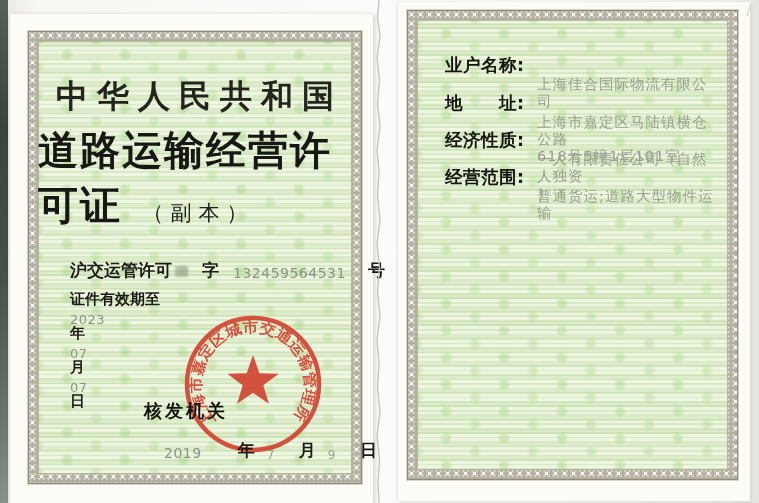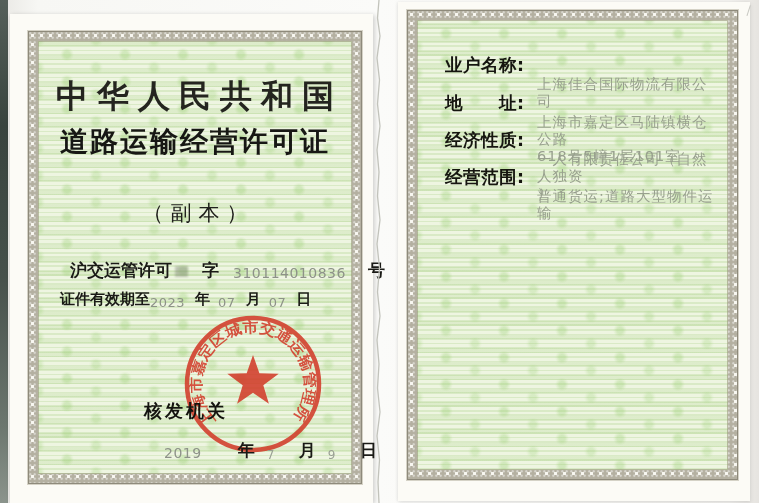--- a/index.html
+++ b/index.html
@@ -27,33 +27,33 @@
       radial-gradient(circle,rgba(150,205,110,.26) 3px,rgba(150,205,110,.08) 5.5px,transparent 7px),
       repeating-linear-gradient(0deg,rgba(135,190,90,.20) 0 1.5px,transparent 1.5px 4.5px),
       repeating-linear-gradient(0deg,transparent 0 9px,rgba(135,190,90,.16) 9px 13.5px);
     background-size:58px 27px,58px 27px,auto,auto;
     background-position:0 0,29px 13px,0 0,0 0;
     box-shadow:inset 0 0 0 1px rgba(146,142,116,.55);}
   
   .country{position:absolute;top:34px;left:0;width:100%;text-align:center;
     font-family:"DejaVu Serif",serif;font-weight:600;font-size:32px;letter-spacing:9px;
     text-indent:9px;color:#24241f;}
-  .doc-title{position:absolute;top:82px;left:0;width:100%;text-align:center;
-    font-weight:900;font-size:28px;letter-spacing:2px;color:#171714;}
+  .doc-title{position:absolute;top:82px;left:0;width:100%;
+    font-weight:900;font-size:40px;letter-spacing:2px;color:#171714;}
   .subtitle{position:absolute;top:158px;left:0;width:100%;text-align:center;
     font-family:"DejaVu Serif",serif;font-size:21px;letter-spacing:7px;text-indent:7px;color:#20201c;}
   .license-line{position:absolute;top:218px;left:32px;display:flex;align-items:baseline;
     font-weight:700;font-size:17px;color:#1a1a16;white-space:nowrap;}
   .redact{display:inline-block;width:13px;height:11px;margin:0 4px -1px 3px;
     background:rgba(105,108,100,.35);filter:blur(1px);align-self:center;}
   .zi{margin:0 14px 0 10px;}
   .hao{margin-left:22px;}
   .stamped{font-weight:400;color:#8d9288;font-size:14px;letter-spacing:.5px;position:relative;top:2px;}
   .validity-line{position:absolute;top:249px;left:22px;display:flex;align-items:baseline;
-    font-weight:700;font-size:15px;color:#1a1a16;white-space:nowrap;}
+    font-weight:700;font-size:15px;color:#1a1a16;white-space:nowrap;flex-direction:column;}
   .validity-line .stamped{font-size:13px;top:3px;}
   .validity-line .u{margin:0 8px 0 10px;}
   .validity-line .u:first-of-type{margin-left:2px;}
   .stamp{position:absolute;top:268px;left:140px;width:150px;height:150px;opacity:.88;z-index:1;}
   .issuer{position:absolute;top:358px;left:106px;font-size:18px;font-weight:600;
     letter-spacing:3px;color:#14140f;z-index:2;}
   .date-line{position:absolute;top:398px;left:126px;display:flex;align-items:baseline;
     font-weight:700;font-size:17px;color:#1a1a16;z-index:2;white-space:nowrap;gap:12px;}
   .date-line .yr{margin-right:24px;font-size:14px;}
   .date-line .sm2{font-size:12px;top:3px;color:#9aa094;}
@@ -83,21 +83,21 @@
         <div class="country">中华人民共和国</div>
 
         <div class="doc-title">道路运输经营许可证</div>
 
         <div class="subtitle">（副本）</div>
 
         <div class="license-line">
           <span>沪交运管许可</span>
           <span class="redact"></span>
           <span class="zi">字</span>
-          <span class="stamped">310114010836</span>
+          <span class="stamped">132459564531</span>
           <span class="hao">号</span>
         </div>
 
         <div class="validity-line">
           <span>证件有效期至</span>
           <span class="stamped">2023</span>
           <span class="u">年</span>
           <span class="stamped">07</span>
           <span class="u">月</span>
           <span class="stamped">07</span>

